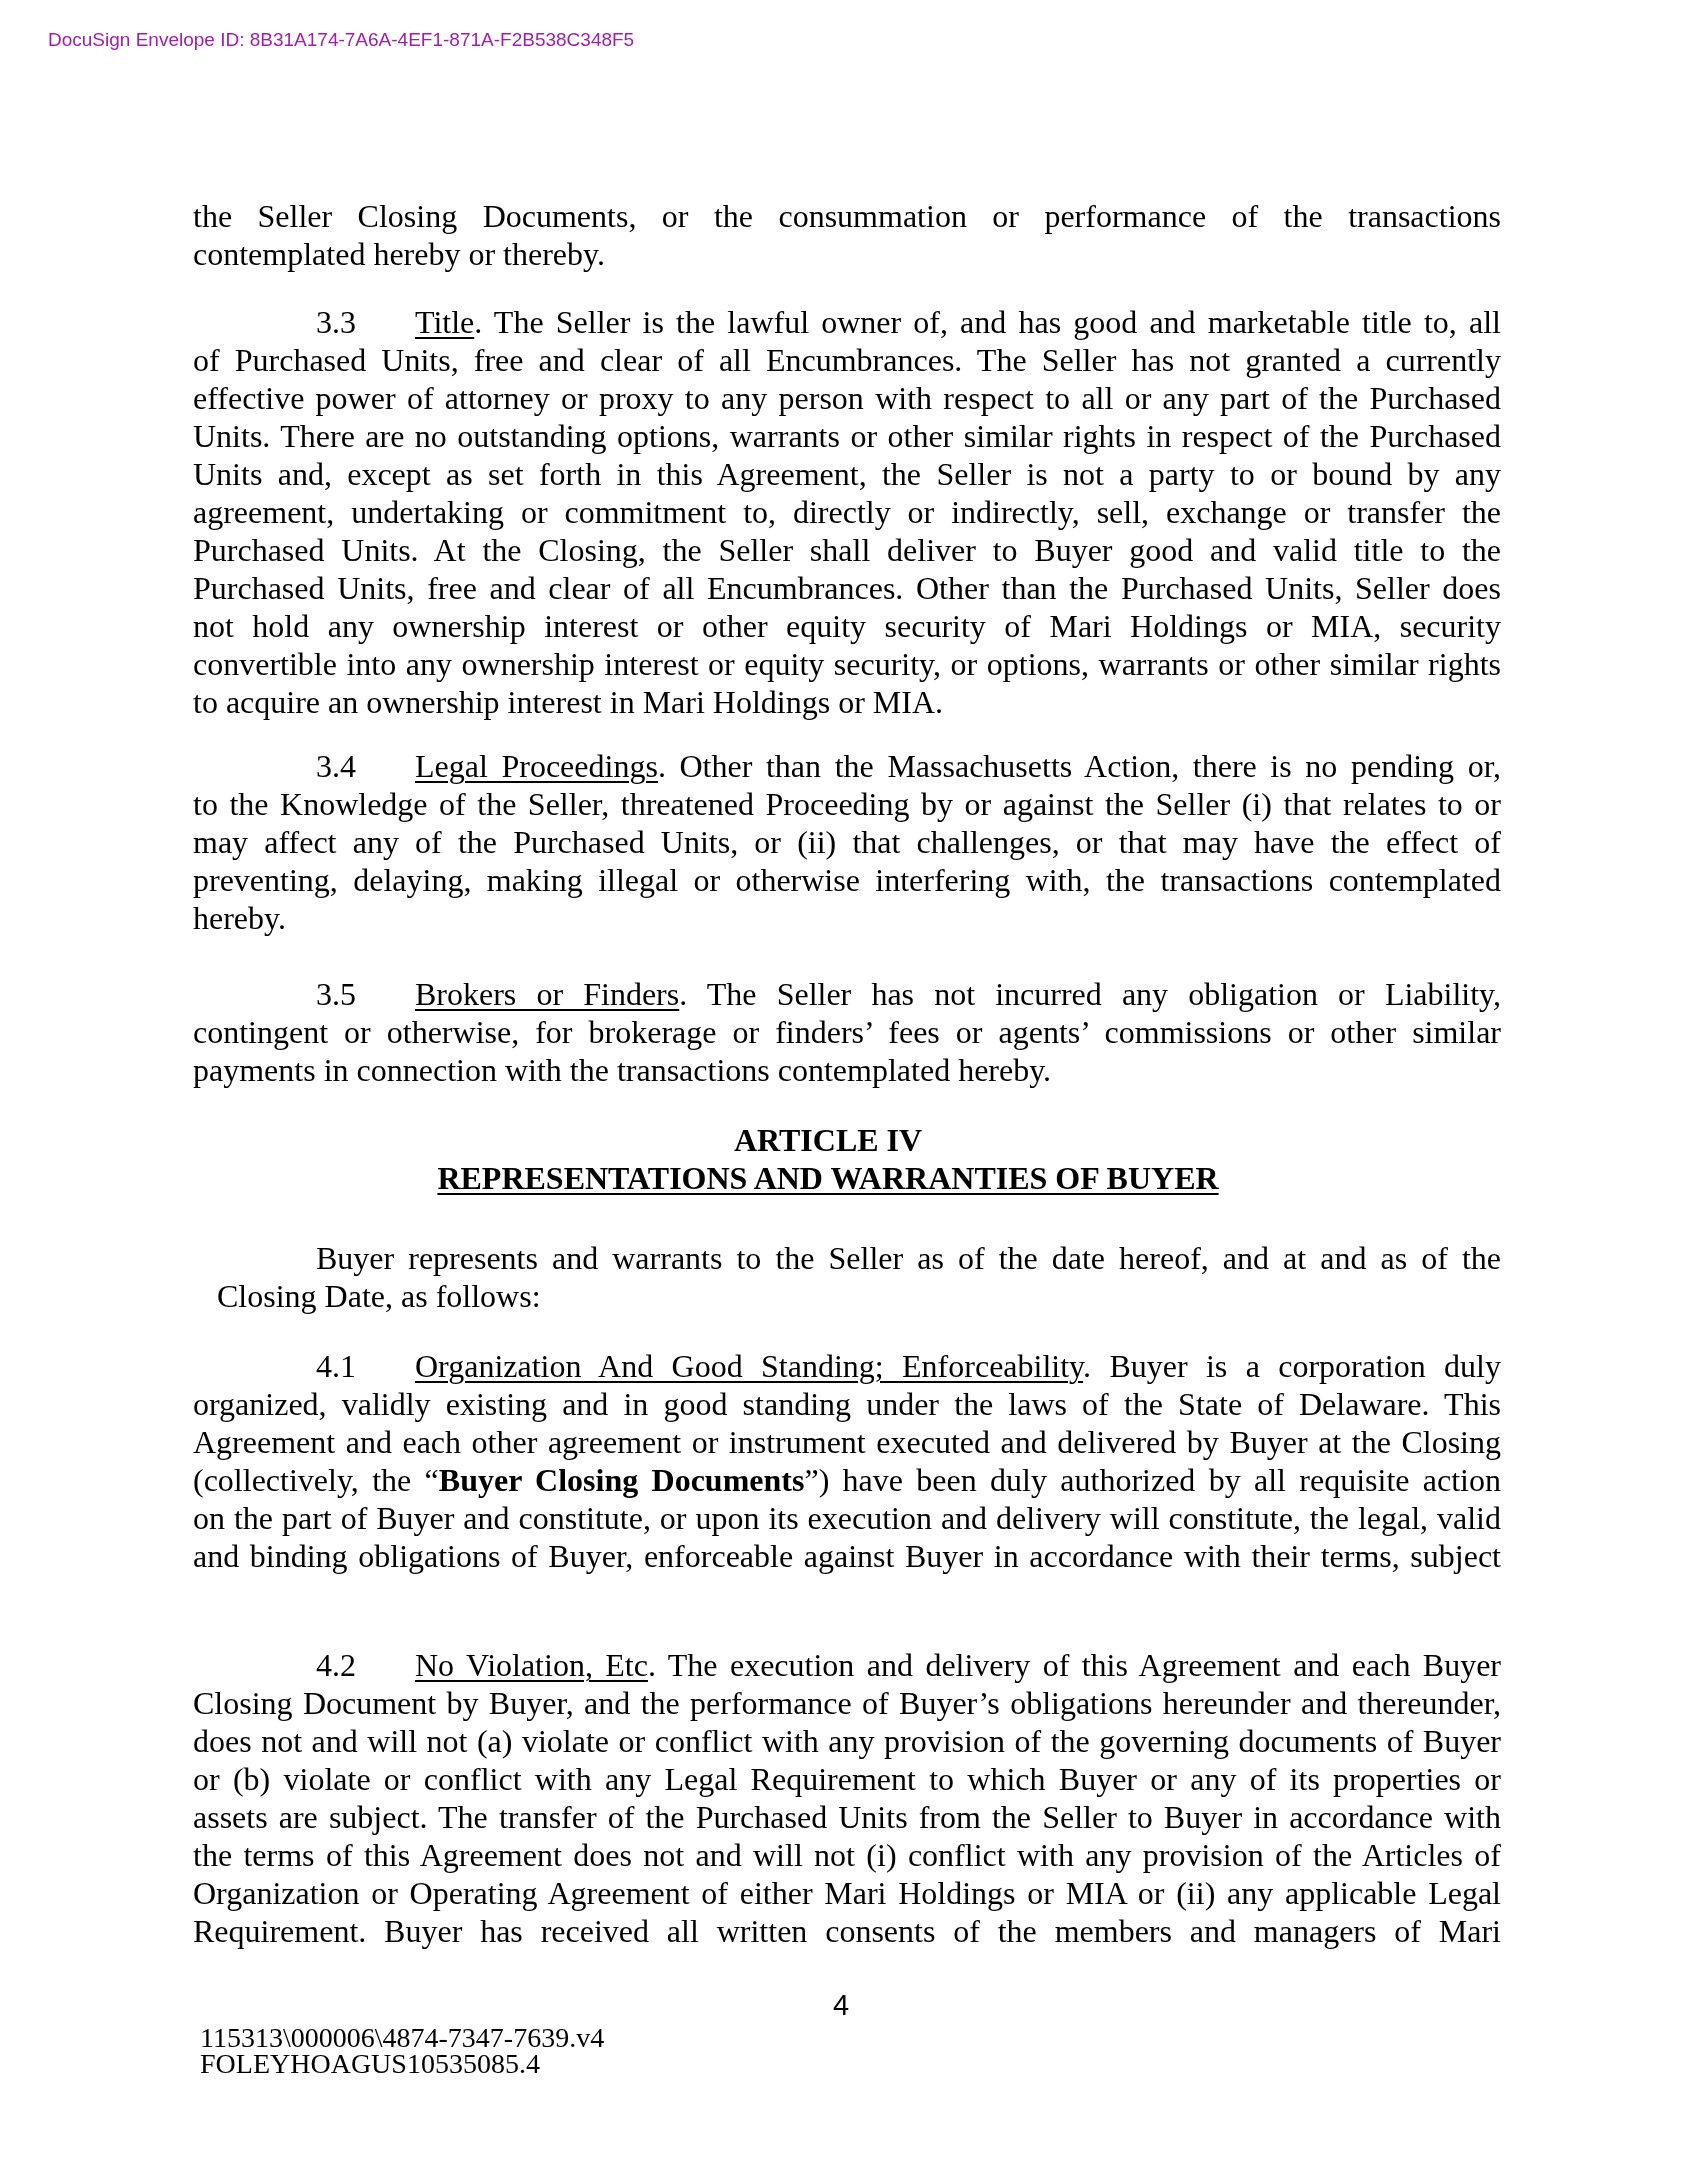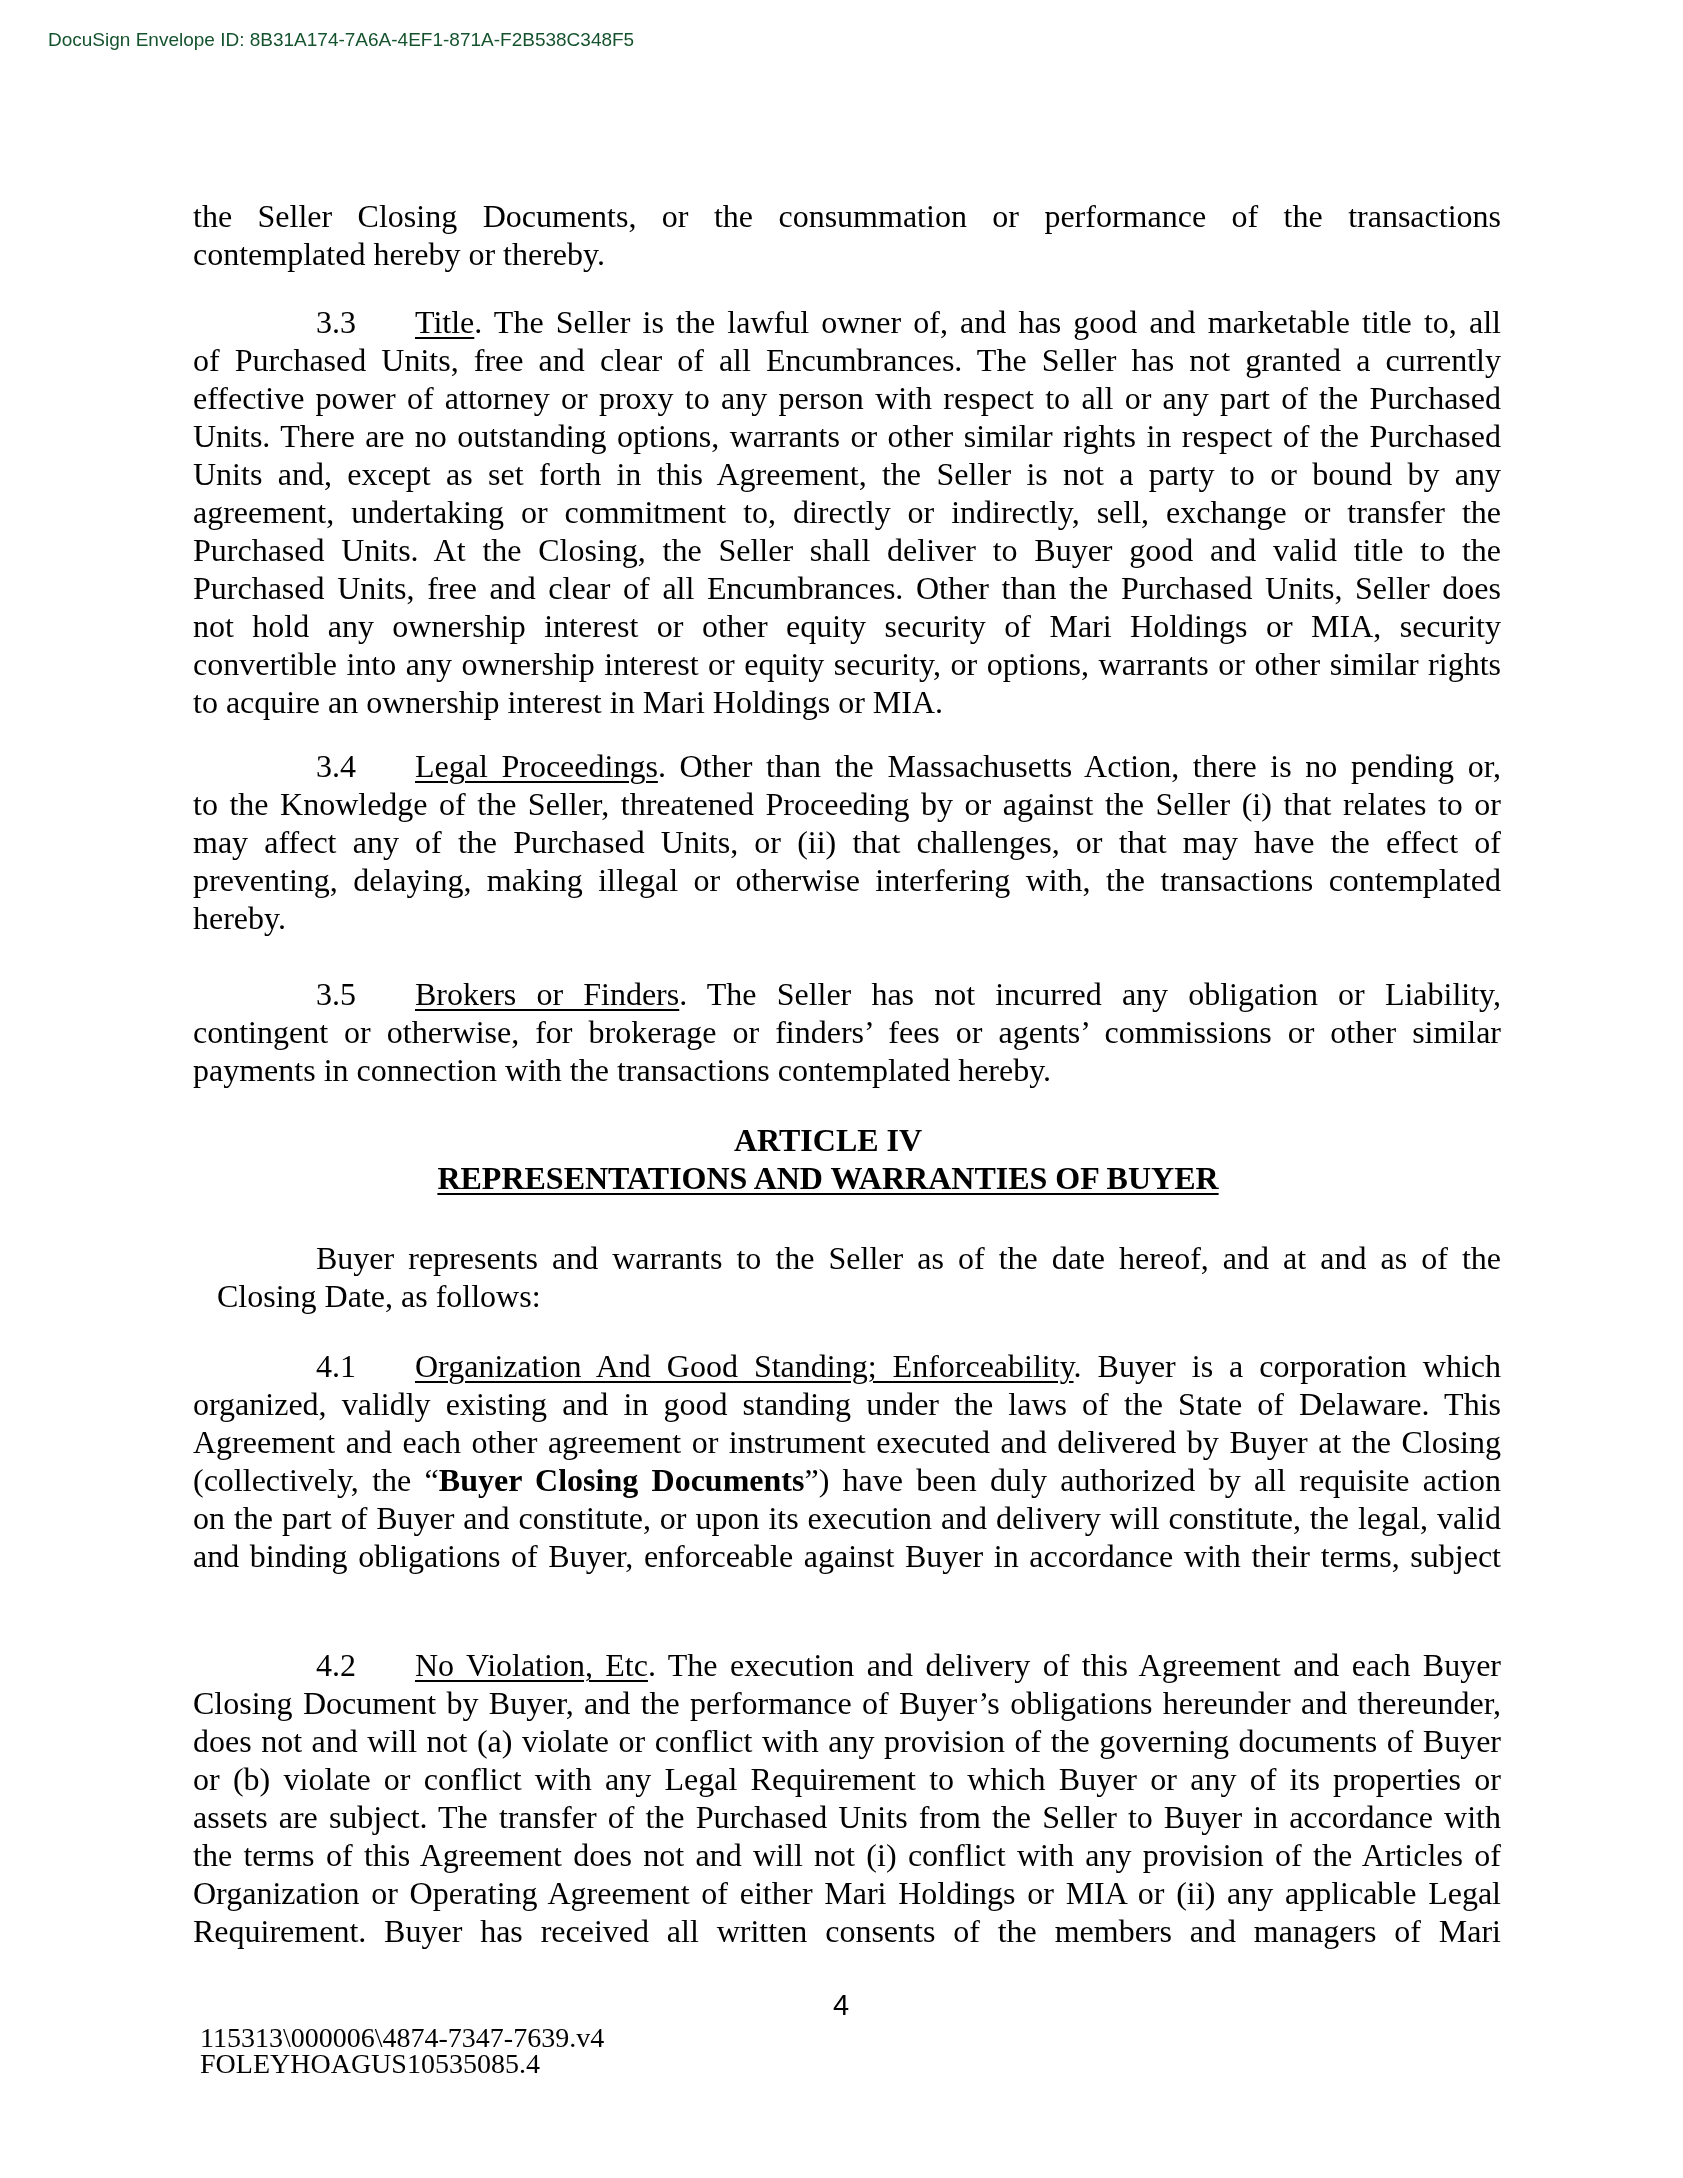--- a/index.html
+++ b/index.html
@@ -1,20 +1,20 @@
 <!DOCTYPE html>
 <html><head>
 <meta charset="utf-8">
 <style>
   html, body { margin: 0; padding: 0; background: #ffffff; }
   body { width: 1683px; height: 2178px; position: relative; overflow: hidden; color: #000; }
   .envelope {
     position: absolute; left: 48px; top: 28px;
     font-family: "Liberation Sans", sans-serif; font-size: 19px; line-height: 24px;
-    white-space: nowrap; color: #14532d;
+    white-space: nowrap; color: #a21caf;
   }
   .doc { font-family: "Liberation Serif", serif; font-size: 32px; }
   .block { position: absolute; left: 174px; width: 1308px; margin-left: 19px; }
   .line {
     height: 38px; line-height: 38px; white-space: nowrap;
     text-align: justify; text-align-last: justify;
   }
   .line.last { text-align-last: left; }
   .line.first { padding-left: 123px; }
   .num { display: inline-block; width: 99px; text-align-last: left; }
@@ -69,21 +69,21 @@
     <div class="hline">ARTICLE IV</div>
     <div class="hline"><span class="u">REPRESENTATIONS AND WARRANTIES OF BUYER</span></div>
   </div>
 
   <div class="block" style="top:1239px;">
     <div class="line first">Buyer represents and warrants to the Seller as of the date hereof, and at and as of the</div>
     <div class="line last" style="padding-left:24px;">Closing Date, as follows:</div>
   </div>
 
   <div class="block" style="top:1347px;">
-    <div class="line first"><span class="num">4.1</span><span class="u">Organization And Good Standing; Enforceability</span><span>.  Buyer is a corporation which</span></div>
+    <div class="line first"><span class="num">4.1</span><span class="u">Organization And Good Standing; Enforceability</span><span>.  Buyer is a corporation duly</span></div>
     <div class="line">organized, validly existing and in good standing under the laws of the State of Delaware. This</div>
     <div class="line">Agreement and each other agreement or instrument executed and delivered by Buyer at the Closing</div>
     <div class="line"><span>(collectively, the “</span><span class="b">Buyer Closing Documents</span><span>”) have been duly authorized by all requisite action</span></div>
     <div class="line">on the part of Buyer and constitute, or upon its execution and delivery will constitute, the legal, valid</div>
     <div class="line">and binding obligations of Buyer, enforceable against Buyer in accordance with their terms, subject</div>
   </div>
 
   <div class="block" style="top:1646px;">
     <div class="line first"><span class="num">4.2</span><span class="u">No Violation, Etc</span><span>.  The execution and delivery of this Agreement and each Buyer</span></div>
     <div class="line">Closing Document by Buyer, and the performance of Buyer’s obligations hereunder and thereunder,</div>

